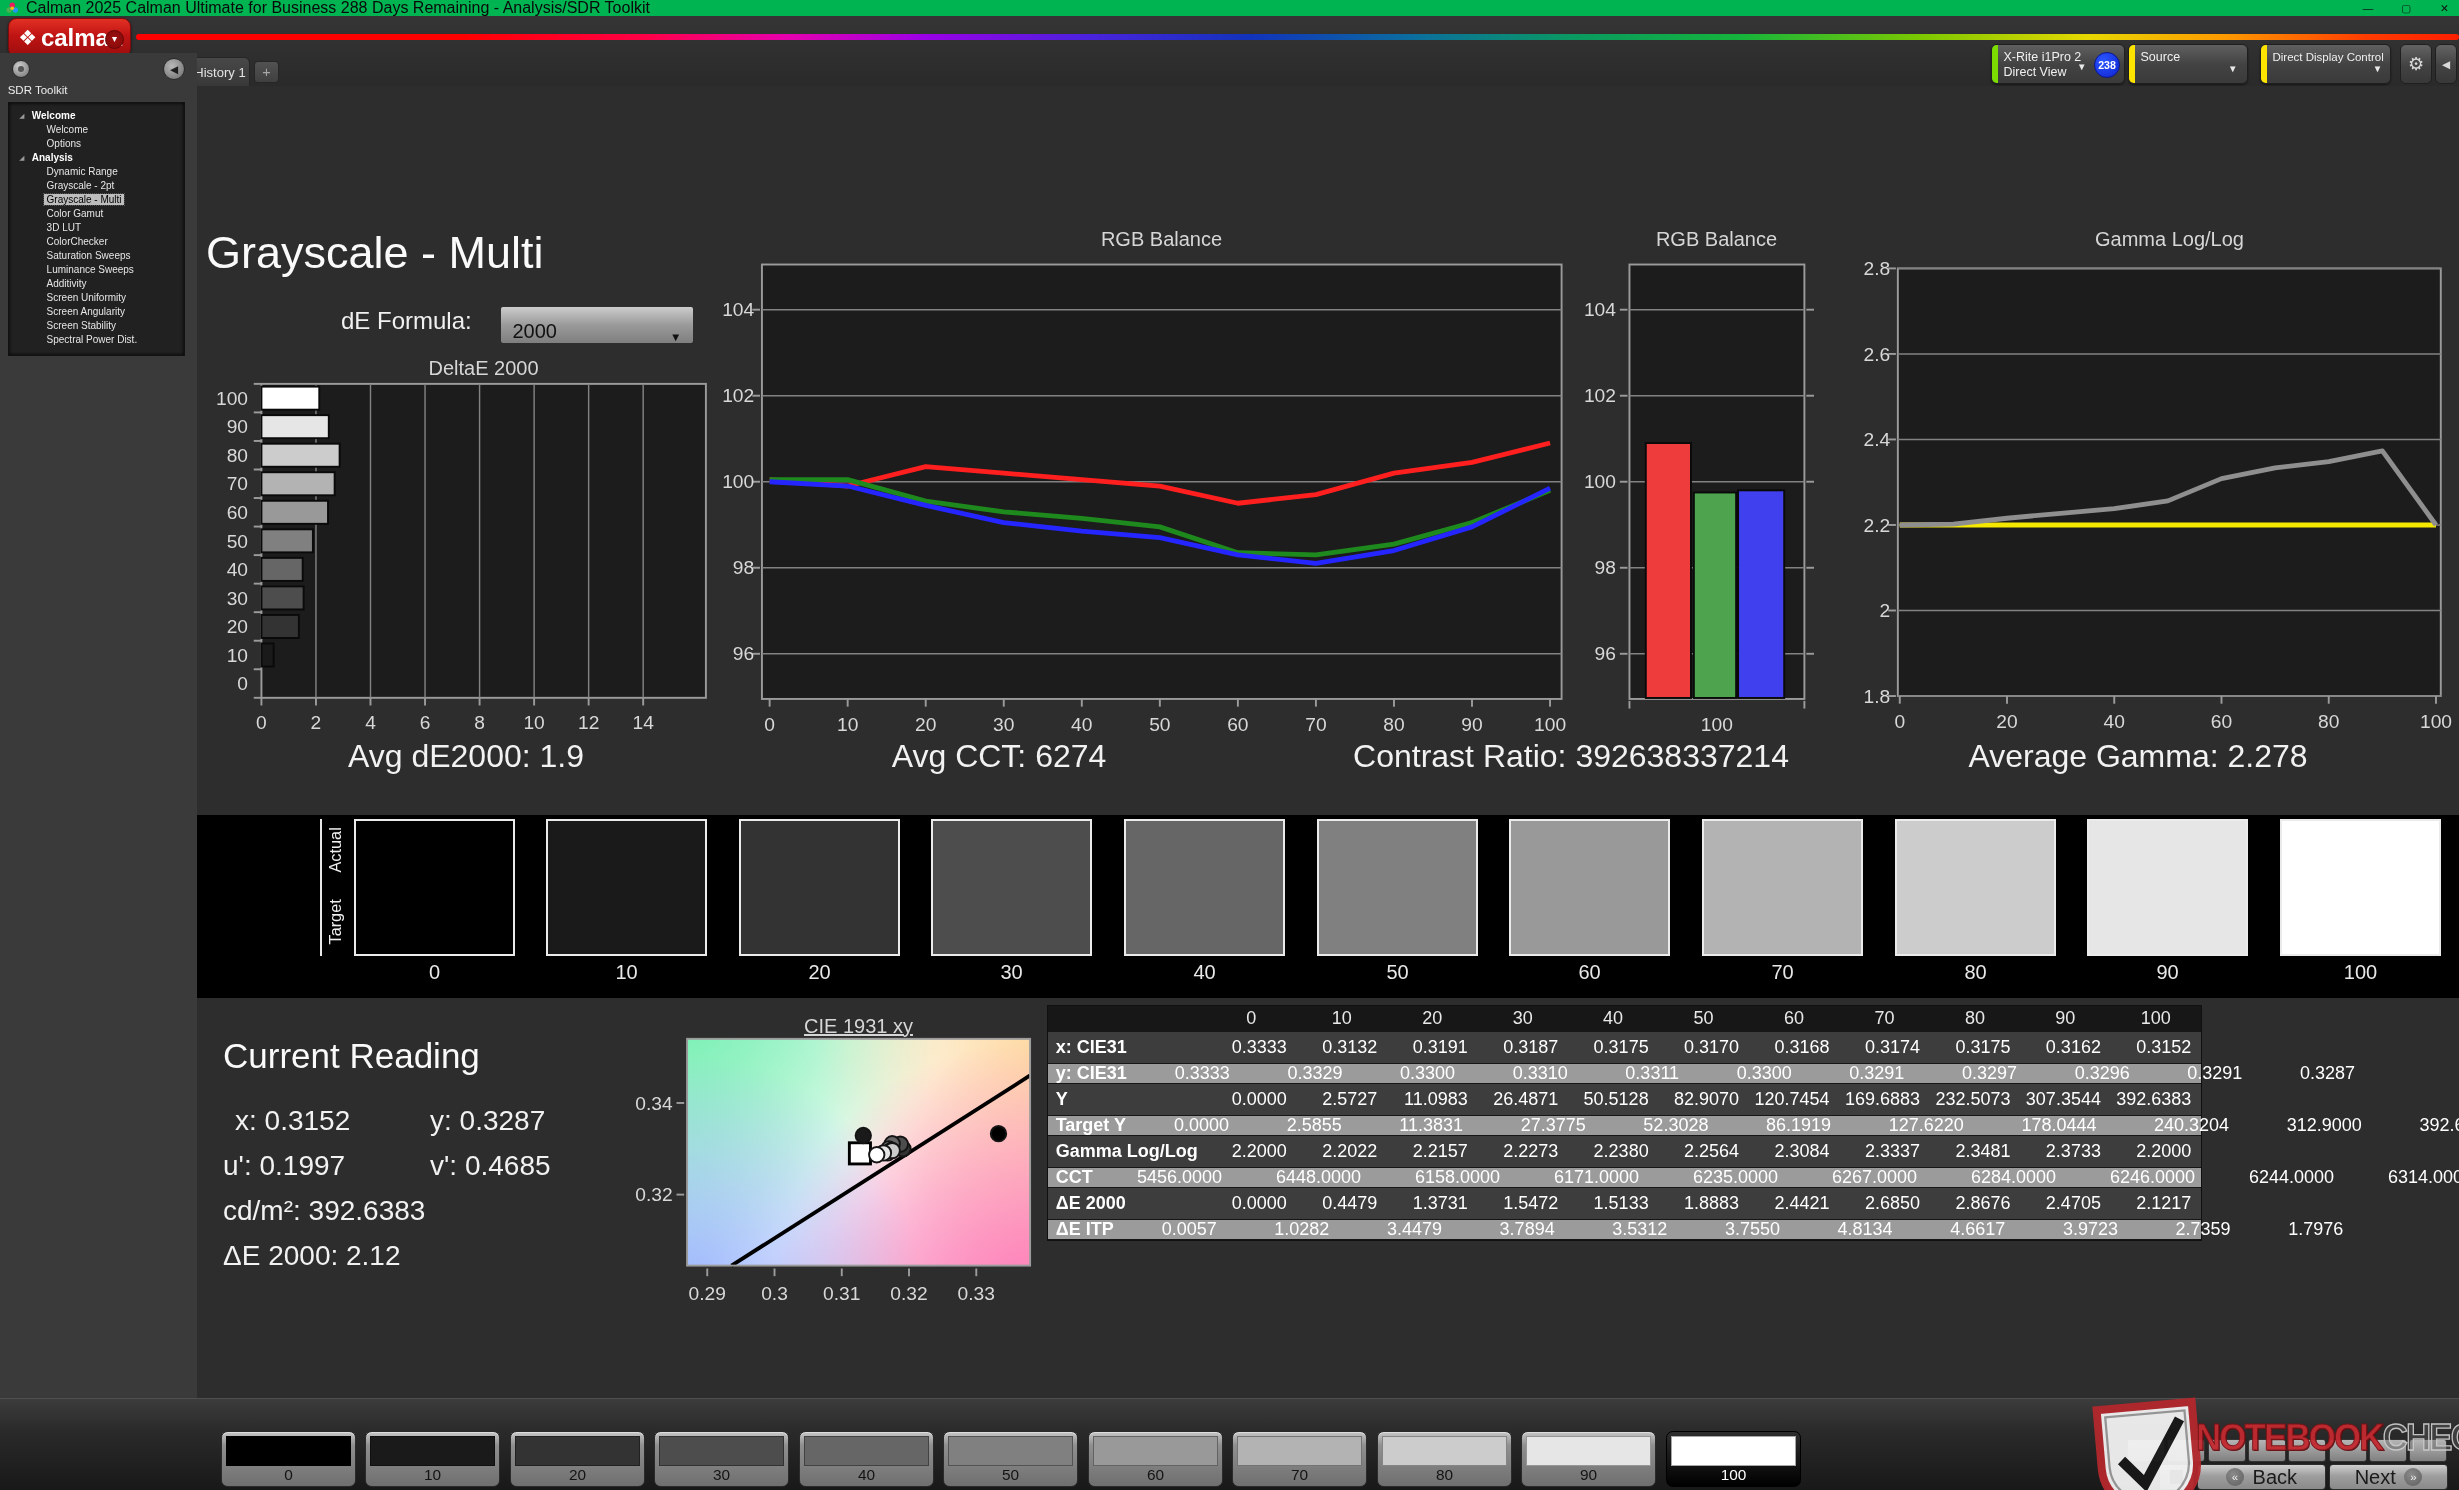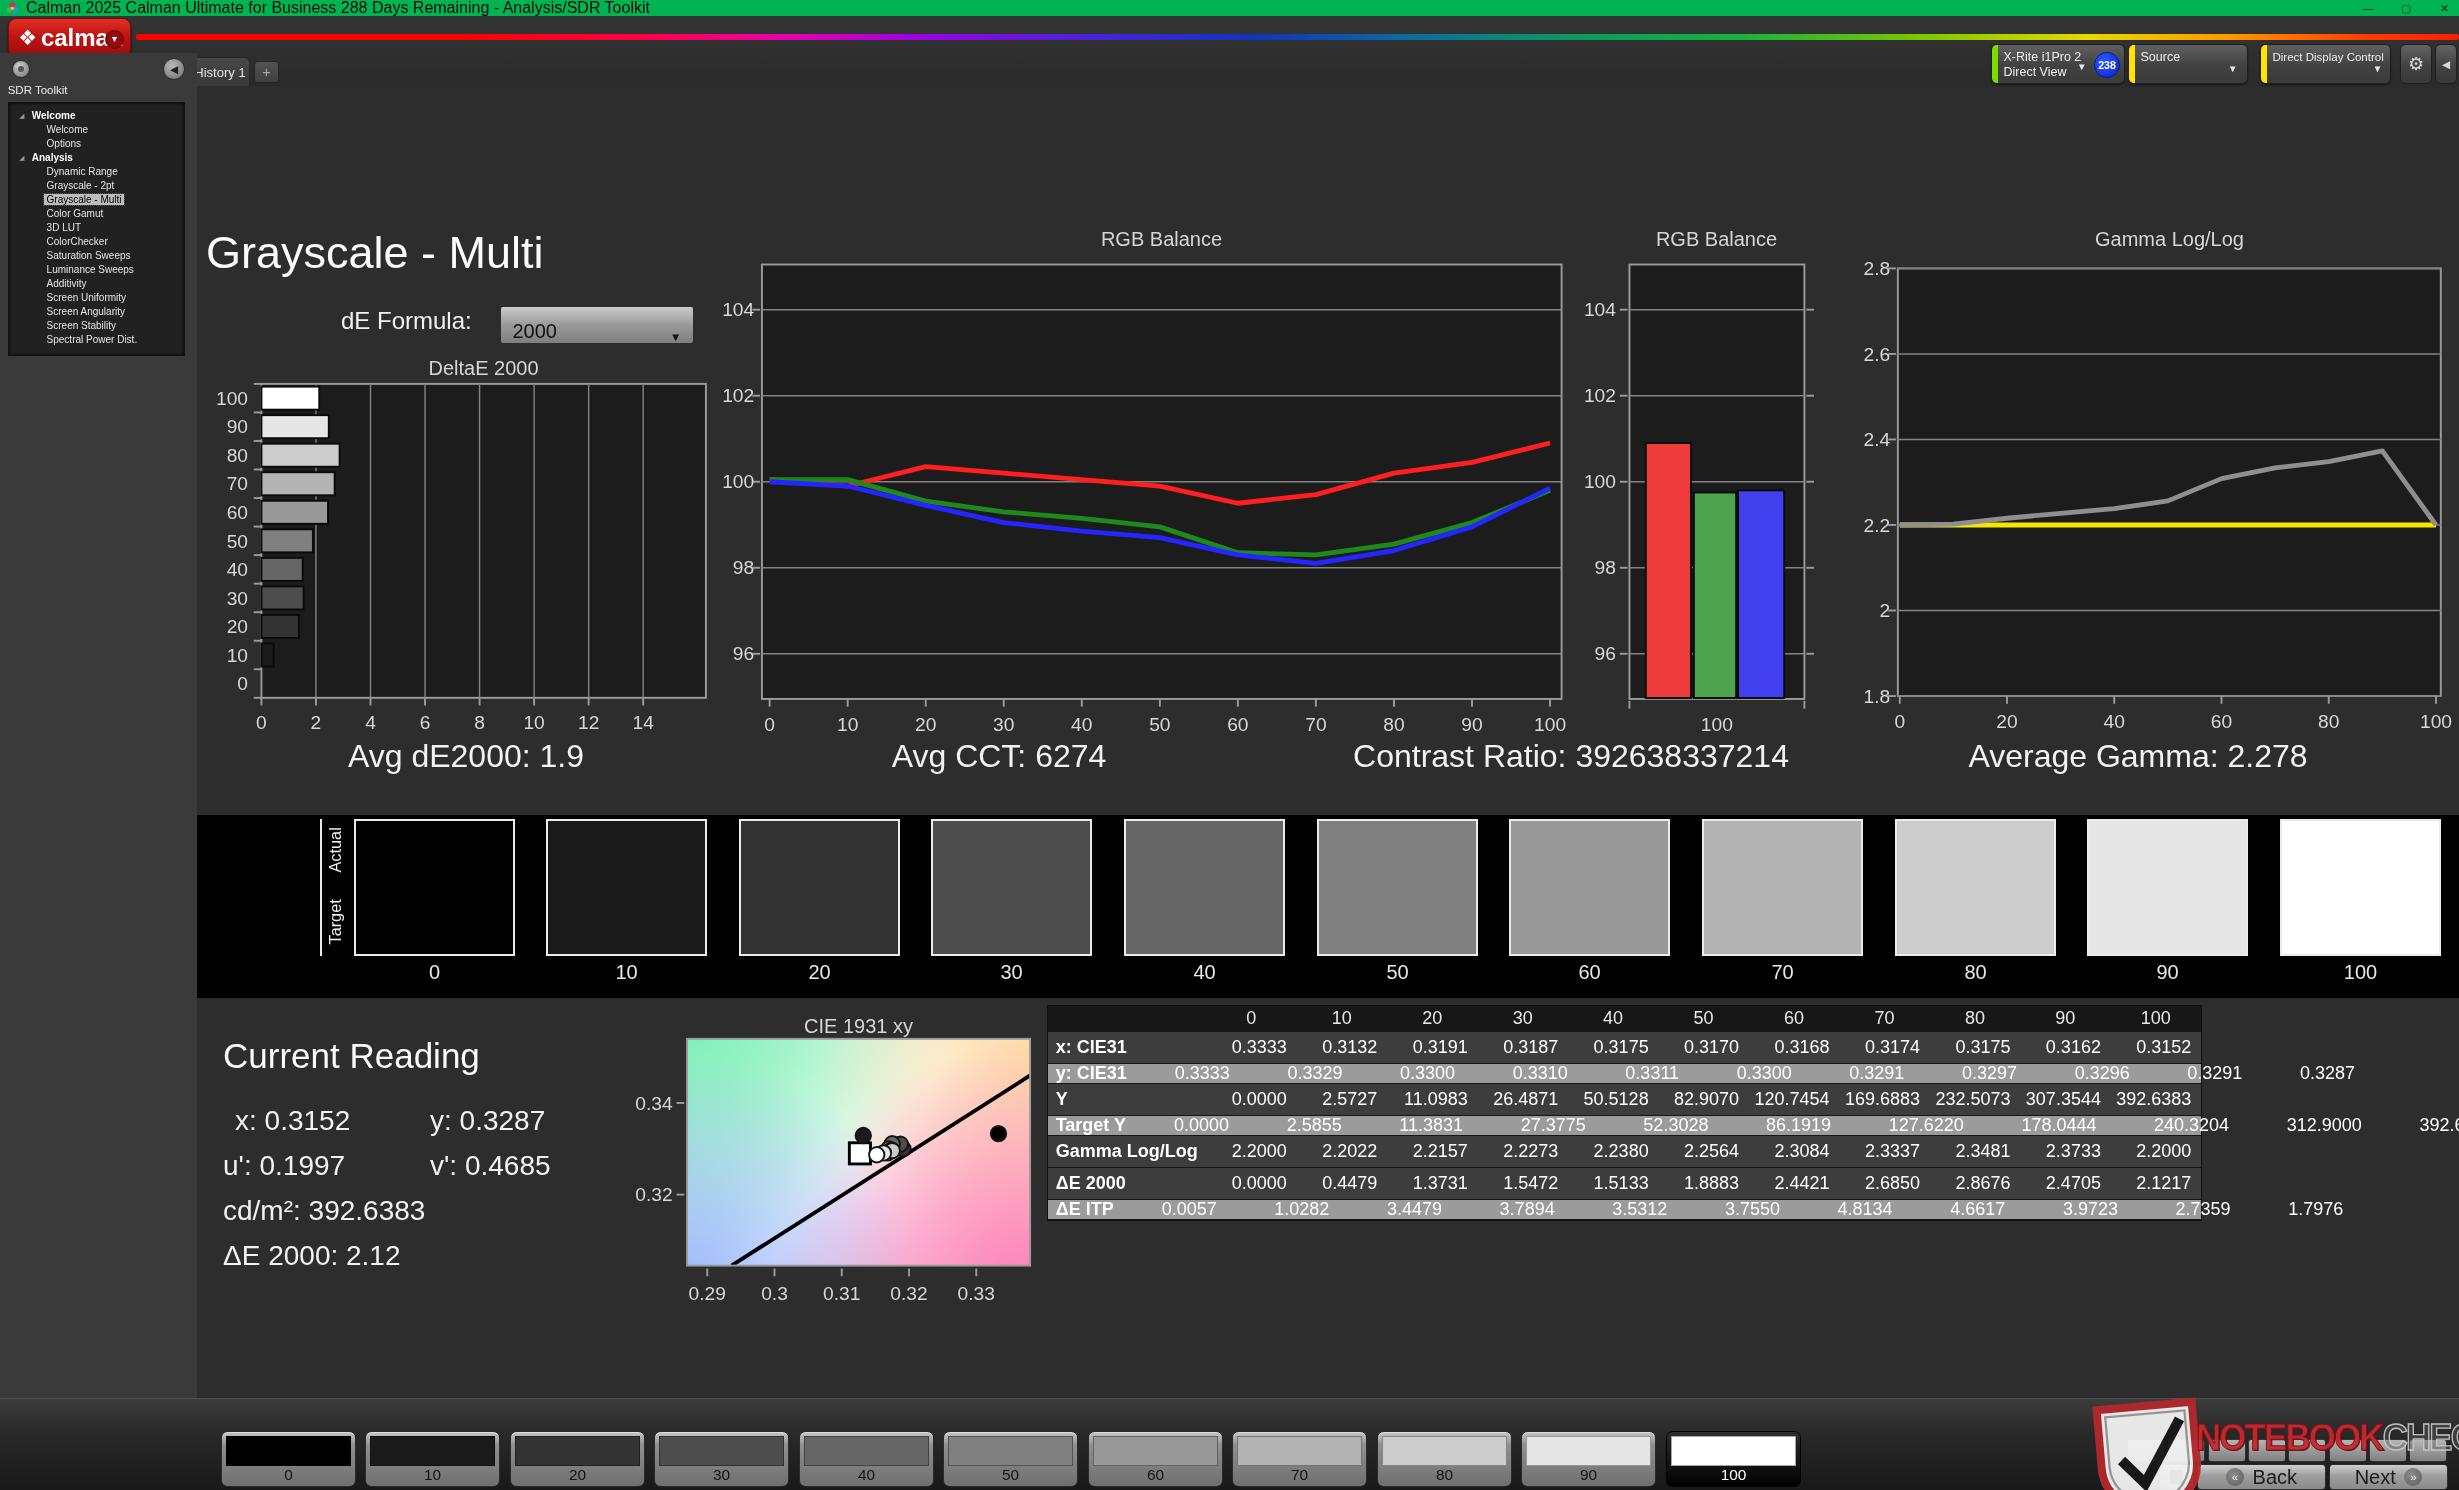--- a/index.html
+++ b/index.html
@@ -452,21 +452,21 @@
 
   <div class="cr-title">Current Reading</div>
   <div class="cr-item" style="left:223px;top:1105px;margin-left:12px;"><span>x:</span> <span>0.3152</span></div>
   <div class="cr-item" style="left:430px;top:1105px;"><span>y:</span> <span>0.3287</span></div>
   <div class="cr-item" style="left:223px;top:1150px;"><span>u':</span> <span>0.1997</span></div>
   <div class="cr-item" style="left:430px;top:1150px;"><span>v':</span> <span>0.4685</span></div>
   <div class="cr-item" style="left:223px;top:1195px;"><span>cd/m²:</span> <span>392.6383</span></div>
   <div class="cr-item" style="left:223px;top:1240px;"><span>ΔE 2000:</span> <span>2.12</span></div>
 
   <div class="chart" id="chart-cie" style="left:615px;top:1009px;width:442px;height:322px;">
-      <div class="ctitle" style="left: 72px; width: 343px; top: 5.8px;">CIE 1931 xy</div>
+      <div class="ctitle" style="left: 72px; width: 343px; top: 5.8px; text-decoration: underline;">CIE 1931 xy</div>
       <div class="cie-bg" style="left: 72px; top: 30px; width: 343px; height: 227px;"></div>
       <svg width="442" height="322" style="position:absolute;left:0;top:0;" viewBox="0 0 460 335">
         <polyline points="121.2000000000003,267 432,69.14141414141417" fill="none" stroke="#000" stroke-width="4"></polyline>
         <rect x="243.89999999999984" y="139.19191919191906" width="22" height="22" fill="#ffffff" stroke="#000" stroke-width="3"></rect>
         <circle cx="399.09999999999974" cy="129.6909090909091" r="8" fill="#000000" stroke="#141414" stroke-width="2"></circle>
         <circle cx="258.39999999999986" cy="131.59797979797986" r="8" fill="#1a1a1a" stroke="#141414" stroke-width="2"></circle>
         <circle cx="299.69999999999993" cy="145.4242424242423" r="8" fill="#333333" stroke="#141414" stroke-width="2"></circle>
         <circle cx="296.89999999999986" cy="140.65656565656553" r="8" fill="#4d4d4d" stroke="#141414" stroke-width="2"></circle>
         <circle cx="288.5" cy="140.1797979797979" r="8" fill="#666666" stroke="#141414" stroke-width="2"></circle>
         <circle cx="285" cy="145.4242424242423" r="8" fill="#808080" stroke="#141414" stroke-width="2"></circle>
@@ -571,20 +571,34 @@
         <div class="tcell">2.2157</div>
         <div class="tcell">2.2273</div>
         <div class="tcell">2.2380</div>
         <div class="tcell">2.2564</div>
         <div class="tcell">2.3084</div>
         <div class="tcell">2.3337</div>
         <div class="tcell">2.3481</div>
         <div class="tcell">2.3733</div>
         <div class="tcell">2.2000</div>
       </div>
+      <div class="trow light">
+        <div class="tlabel">CCT</div>
+        <div class="tcell">5456.0000</div>
+        <div class="tcell">6448.0000</div>
+        <div class="tcell">6158.0000</div>
+        <div class="tcell">6171.0000</div>
+        <div class="tcell">6235.0000</div>
+        <div class="tcell">6267.0000</div>
+        <div class="tcell">6284.0000</div>
+        <div class="tcell">6246.0000</div>
+        <div class="tcell">6244.0000</div>
+        <div class="tcell">6314.0000</div>
+        <div class="tcell">6373.0000</div>
+      </div>
       <div class="trow dark">
         <div class="tlabel">ΔE 2000</div>
         <div class="tcell">0.0000</div>
         <div class="tcell">0.4479</div>
         <div class="tcell">1.3731</div>
         <div class="tcell">1.5472</div>
         <div class="tcell">1.5133</div>
         <div class="tcell">1.8883</div>
         <div class="tcell">2.4421</div>
         <div class="tcell">2.6850</div>

